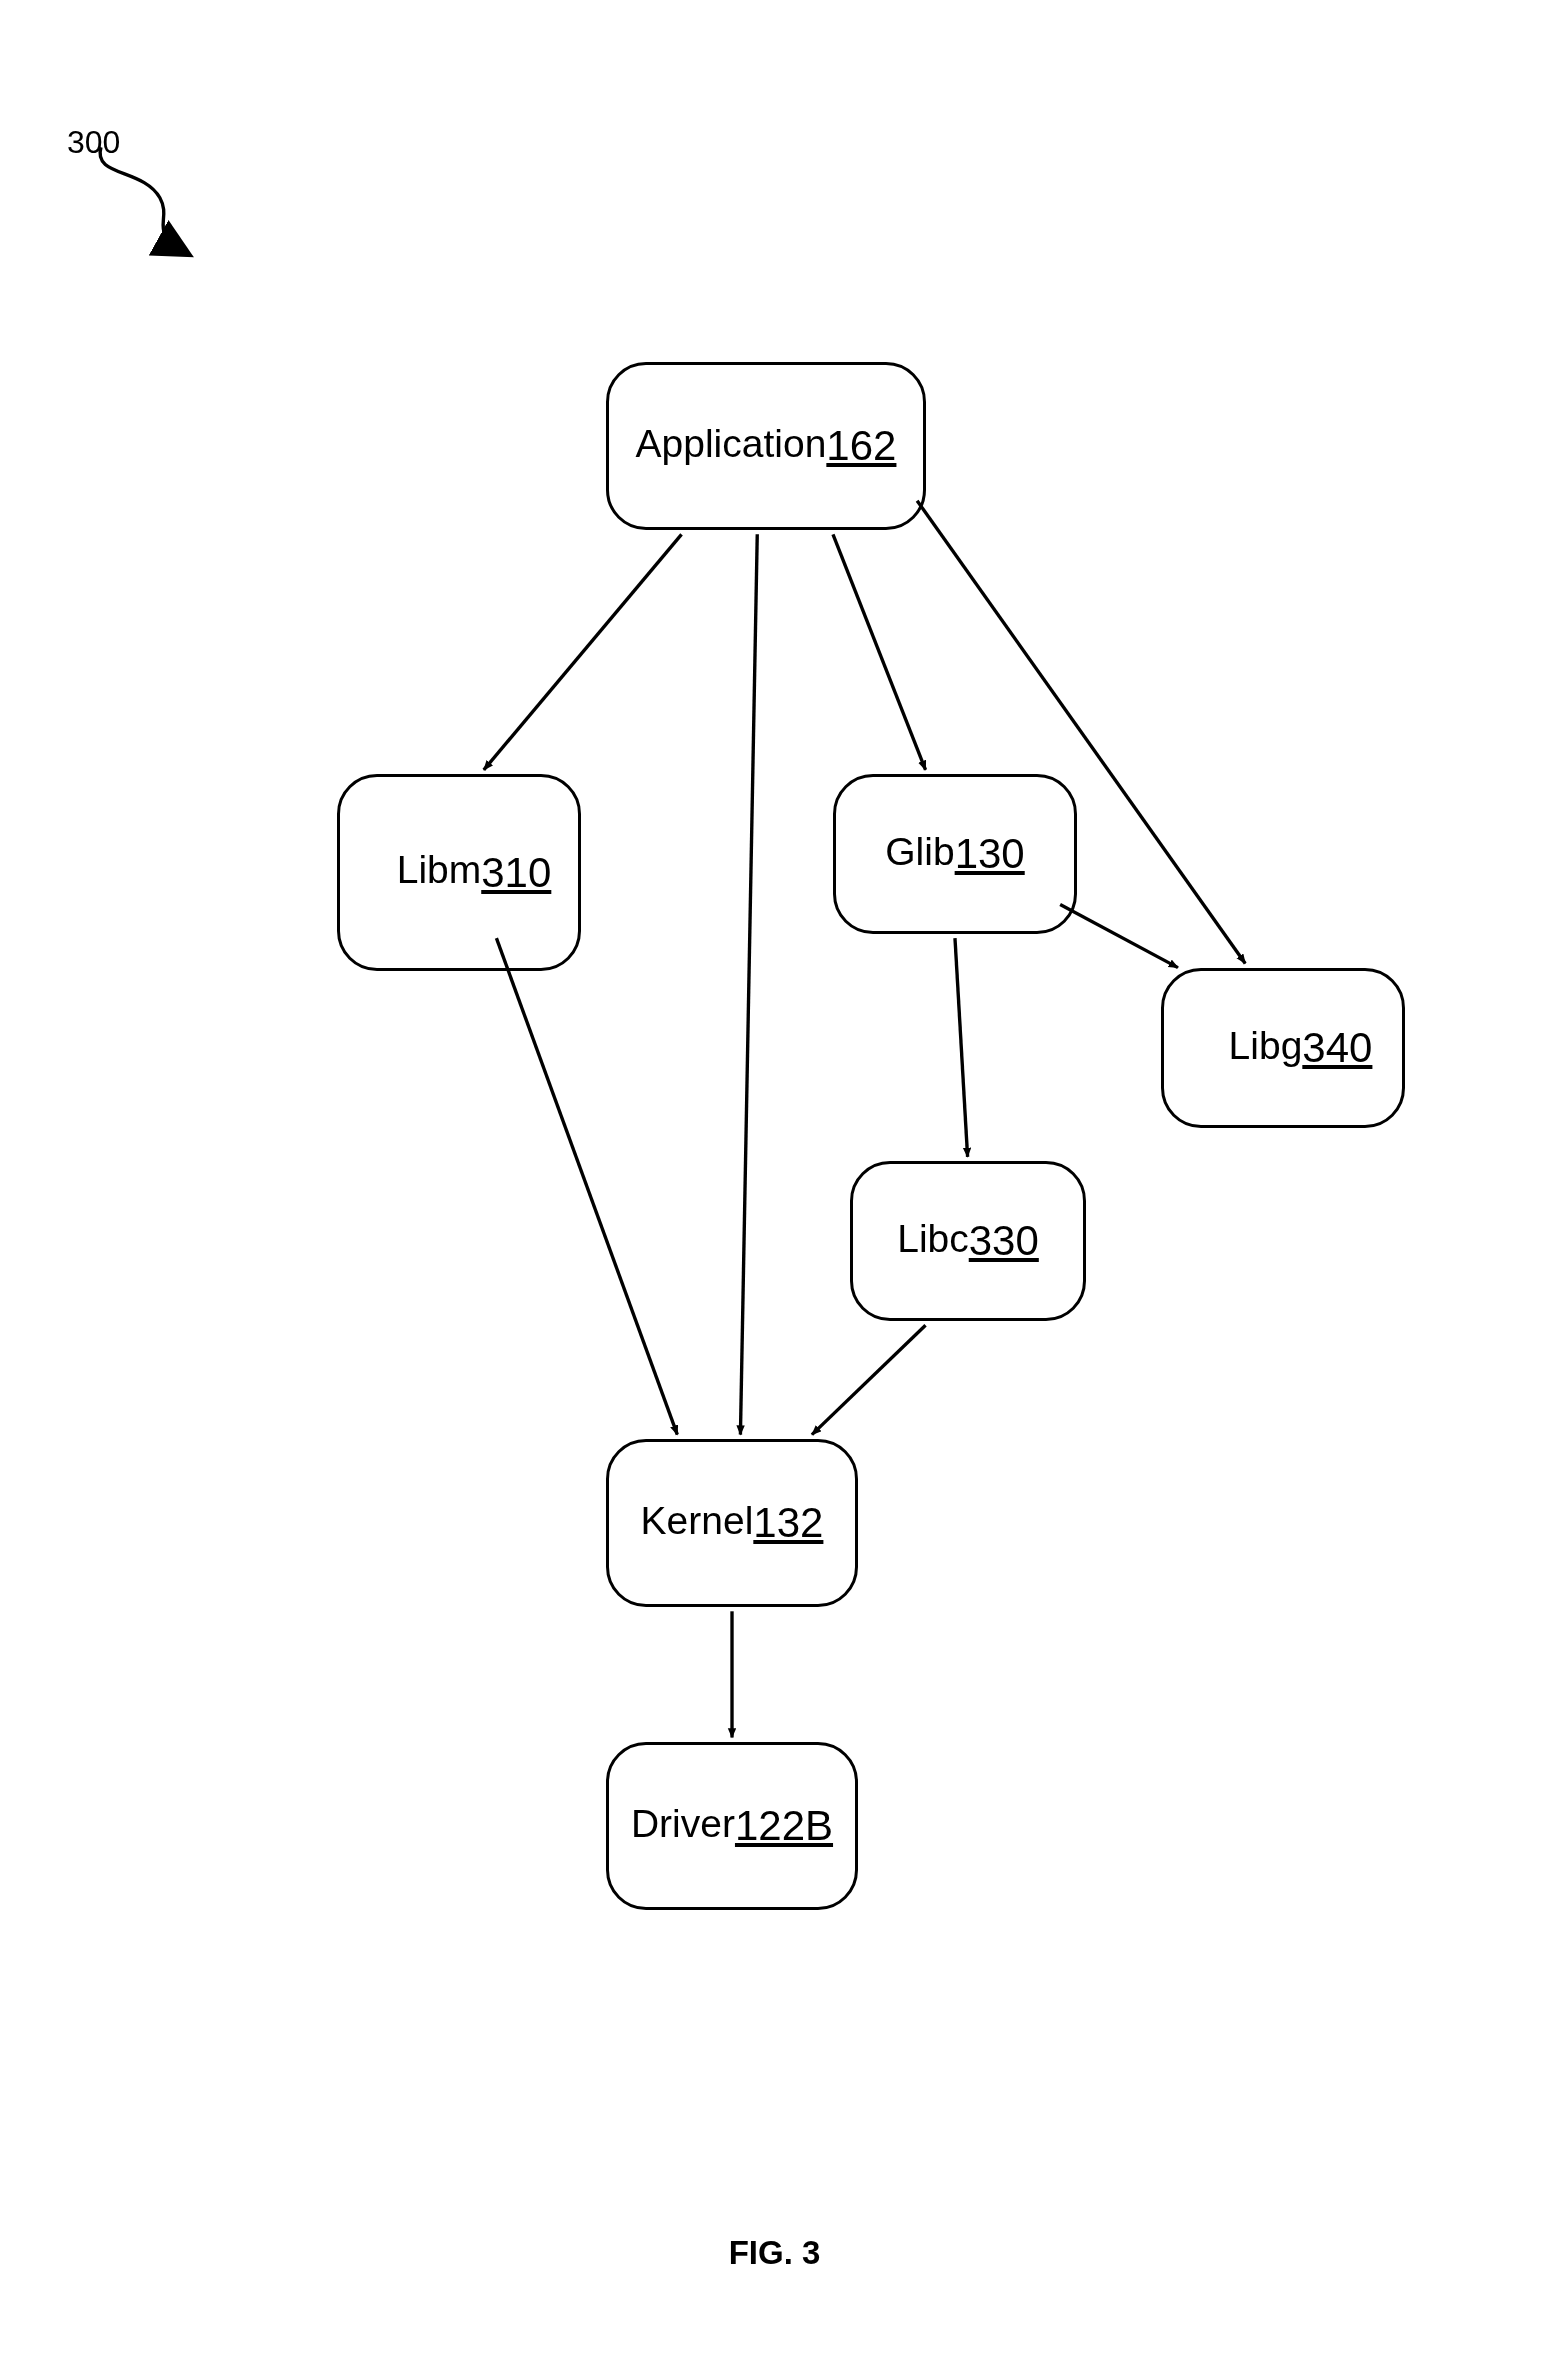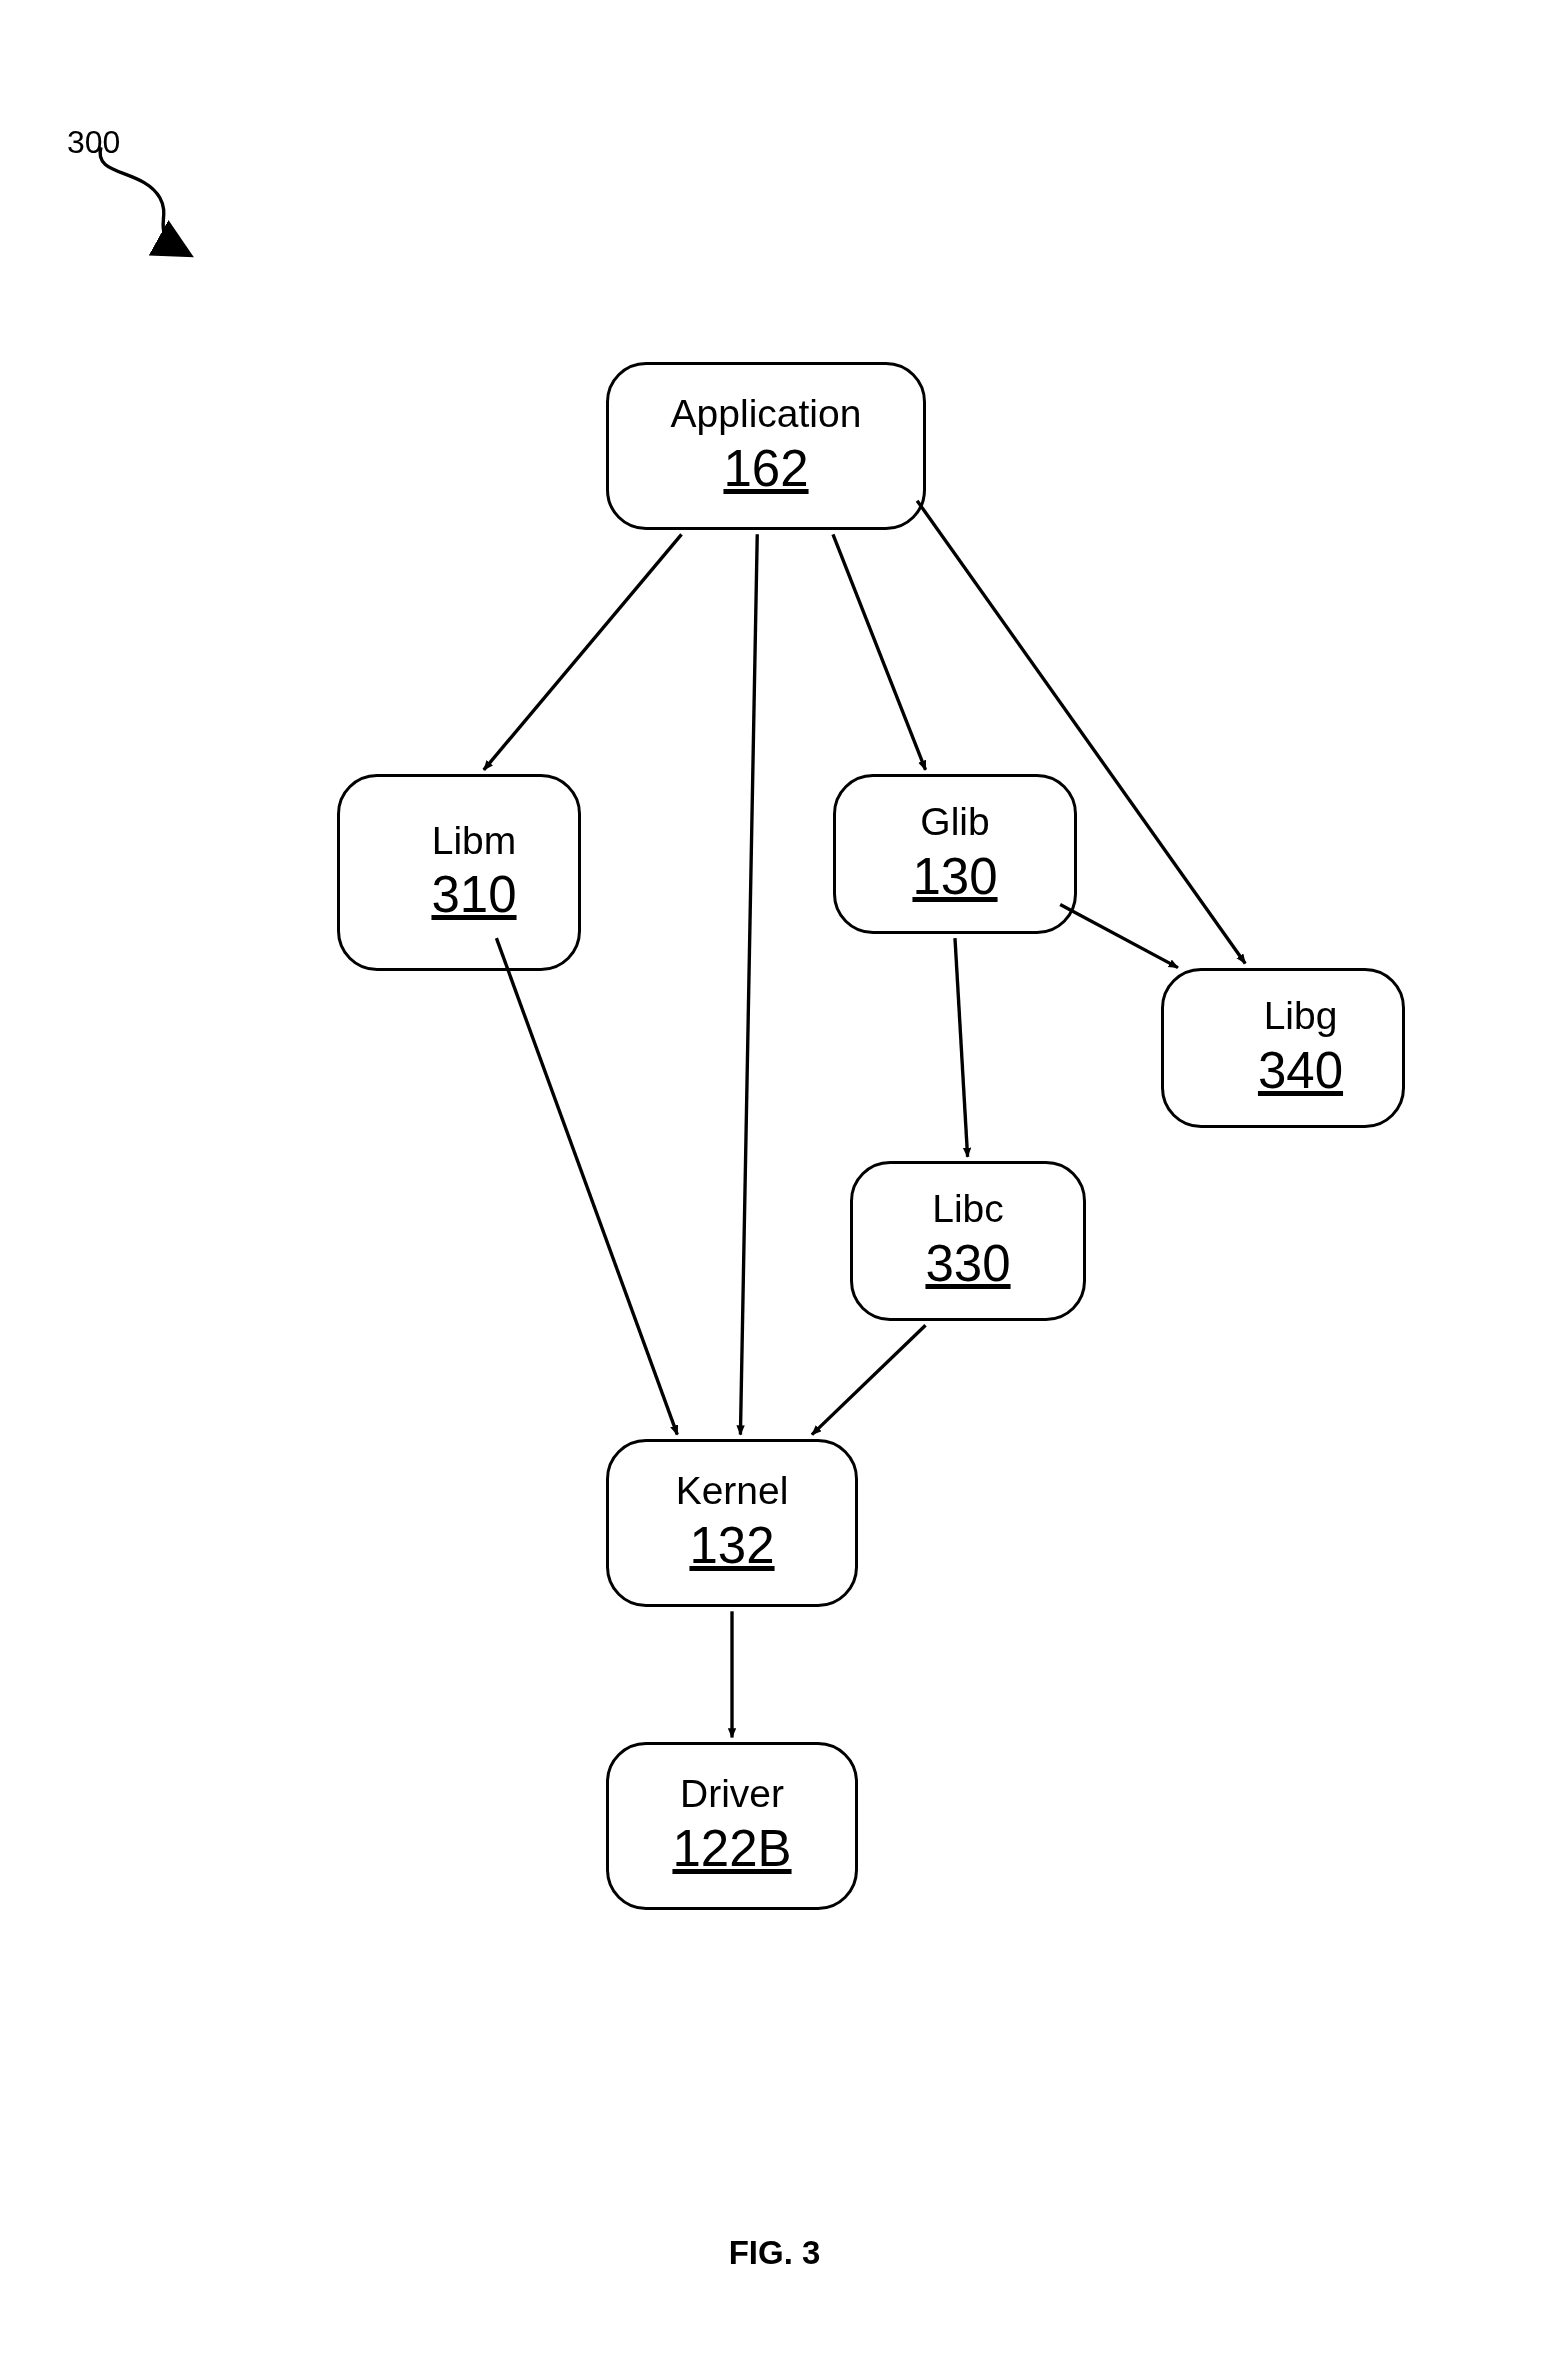--- a/index.html
+++ b/index.html
@@ -29,32 +29,32 @@
     font-weight: bold;
     color: #000;
   }
   .box {
     position: absolute;
     border: 3.4px solid #000;
     border-radius: 40px;
     background: #fff;
     text-align: center;
     display: flex;
-    flex-direction: column;
+    flex-direction: row;
     justify-content: center;
     align-items: center;
     box-sizing: border-box;
   }
   .box .title {
     font-size: 39px;
     line-height: 1.05;
     margin-bottom: 3.4px;
   }
   .box .ref {
-    font-size: 51px;
+    font-size: 42px;
     text-decoration: underline;
   }
   svg.overlay {
     position: absolute;
     left: 0;
     top: 0;
     width: 1549px;
     height: 2377px;
     pointer-events: none;
   }

